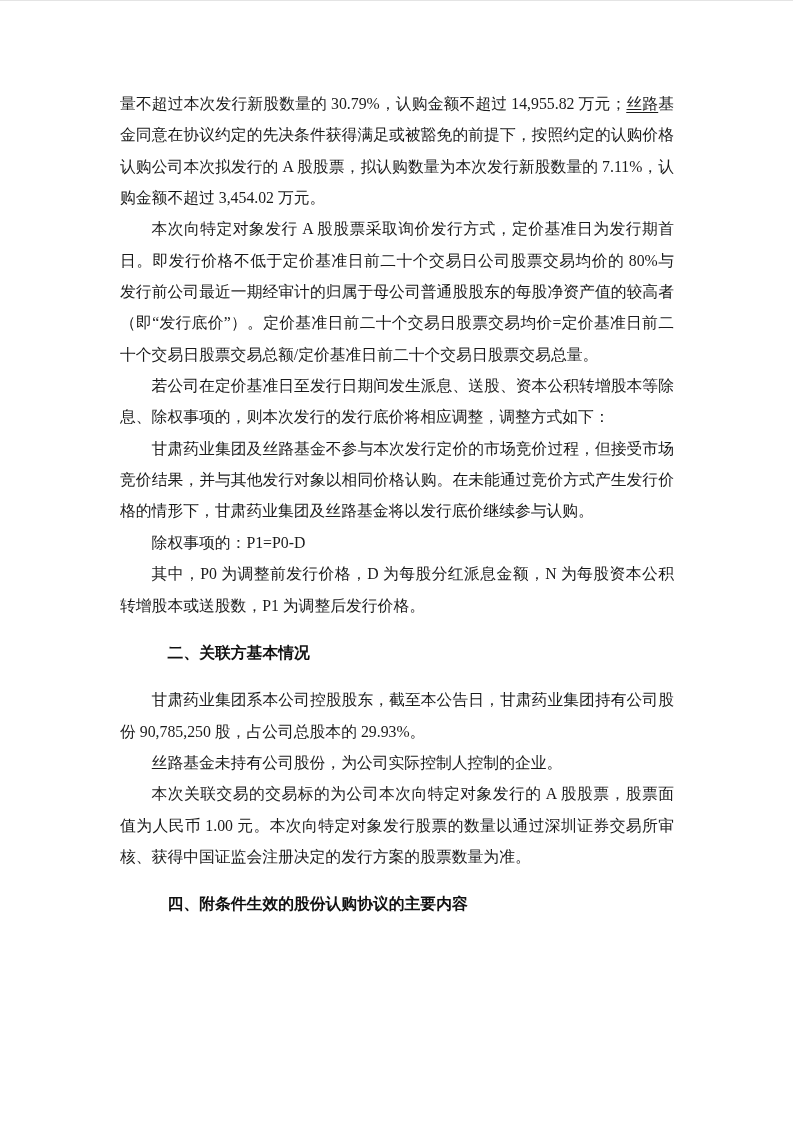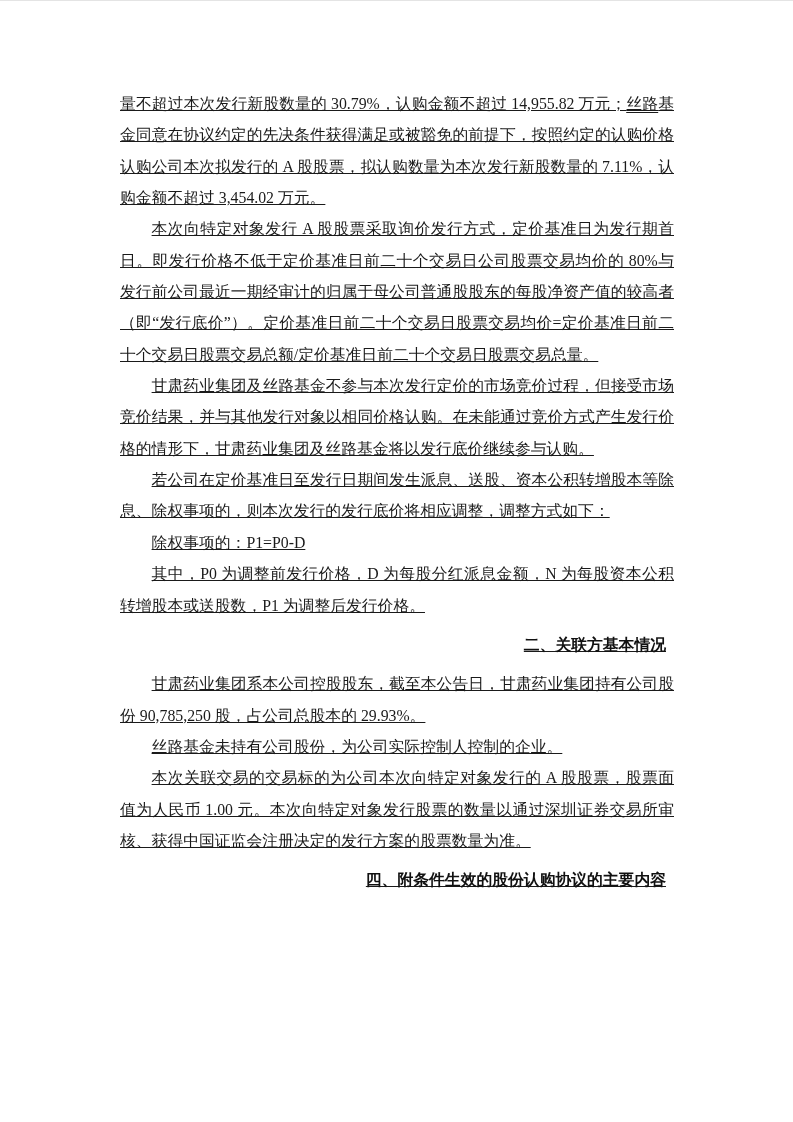--- a/index.html
+++ b/index.html
@@ -19,65 +19,64 @@
   }
   .content {
     position: absolute;
     left: 120px;
     top: 87px;
     width: 554px;
     font-size: 15.8px;
     line-height: 31.35px;
     color: #1a1a1a;
     letter-spacing: 0;
-    text-decoration: underline;
   }
   .para {
     margin: 0;
     text-align: justify;
     text-justify: inter-character;
   }
   .indent {
     text-indent: 2em;
   }
   .no-indent {
     text-indent: 0;
   }
   .formula {
     margin: 0;
     text-align: left;
     text-indent: 2em;
     white-space: nowrap;
   }
   .heading {
-    margin: 8px;
+    margin: 16px;
     font-weight: bold;
-    text-align: right;
+    text-align: left;
     text-indent: 2em;
     color: #111111;
     font-family: "Liberation Sans", "DejaVu Sans", sans-serif;
   }
   .u {
     text-decoration: underline;
     text-underline-offset: 3px;
   }
 </style>
 </head>
 <body>
 
 <div class="page">
   <div class="content">
 
     <p class="para no-indent"><span>量不超过本次发行新股数量的 30.79%，认购金额不超过 14,955.82 万元；</span><span class="u">丝路</span><span>基金同意在协议约定的先决条件获得满足或被豁免的前提下，按照约定的认购价格认购公司本次拟发行的 A 股股票，拟认购数量为本次发行新股数量的 7.11%，认购金额不超过 3,454.02 万元。</span></p>
 
     <p class="para indent">本次向特定对象发行 A 股股票采取询价发行方式，定价基准日为发行期首日。即发行价格不低于定价基准日前二十个交易日公司股票交易均价的 80%与发行前公司最近一期经审计的归属于母公司普通股股东的每股净资产值的较高者（即“发行底价”）。定价基准日前二十个交易日股票交易均价=定价基准日前二十个交易日股票交易总额/定价基准日前二十个交易日股票交易总量。</p>
 
+    <p class="para indent">若公司在定价基准日至发行日期间发生派息、送股、资本公积转增股本等除息、除权事项的，则本次发行的发行底价将相应调整，调整方式如下：</p>
+
     <p class="para indent">甘肃药业集团及丝路基金不参与本次发行定价的市场竞价过程，但接受市场竞价结果，并与其他发行对象以相同价格认购。在未能通过竞价方式产生发行价格的情形下，甘肃药业集团及丝路基金将以发行底价继续参与认购。</p>
-
-    <p class="para indent">若公司在定价基准日至发行日期间发生派息、送股、资本公积转增股本等除息、除权事项的，则本次发行的发行底价将相应调整，调整方式如下：</p>
 
     <p class="formula">除权事项的：P1=P0-D</p>
 
 
 
     <p class="para indent">其中，P0 为调整前发行价格，D 为每股分红派息金额，N 为每股资本公积转增股本或送股数，P1 为调整后发行价格。</p>
 
     <p class="heading">二、关联方基本情况</p>
 
     <p class="para indent">甘肃药业集团系本公司控股股东，截至本公告日，甘肃药业集团持有公司股份 90,785,250 股，占公司总股本的 29.93%。</p>

